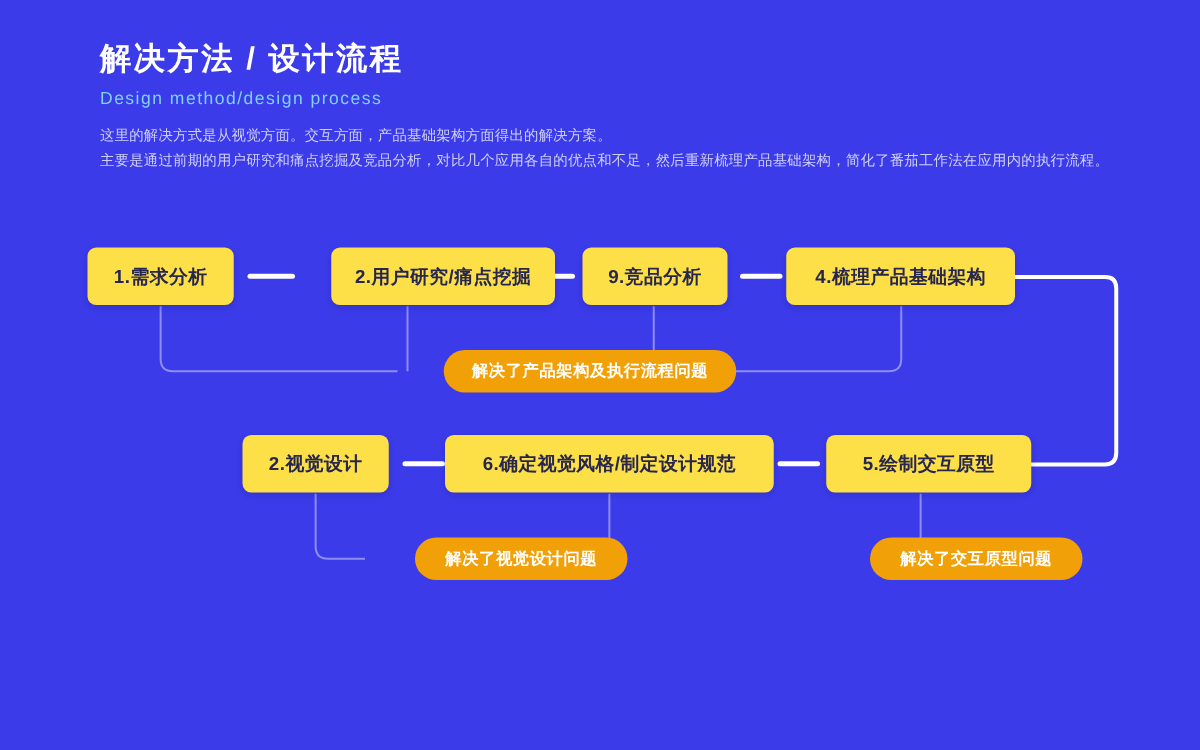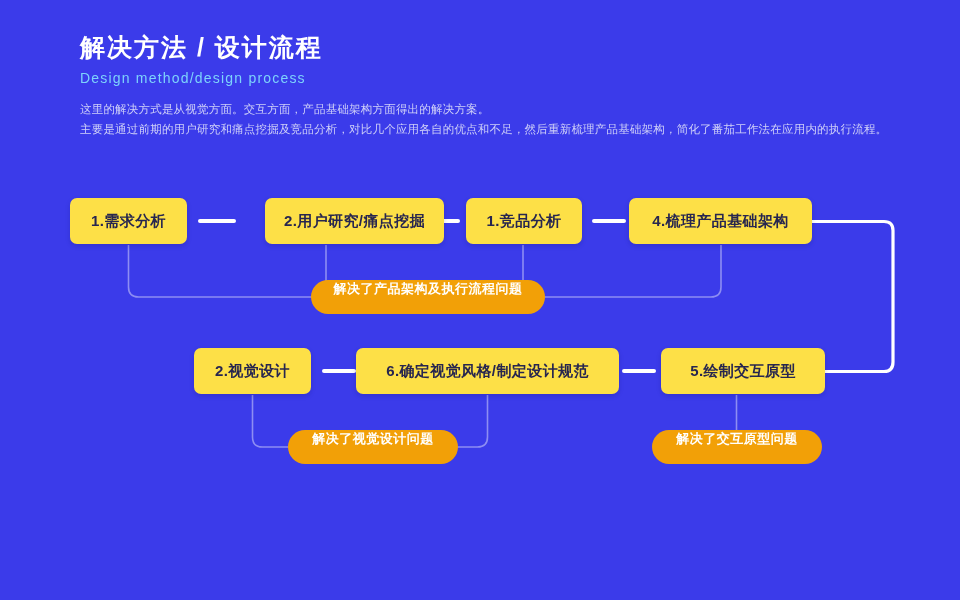--- a/index.html
+++ b/index.html
@@ -90,28 +90,29 @@
     height: 46px;
   }
 
   
   .pill {
     position: absolute;
     box-sizing: border-box;
     background: #f2a007;
     border-radius: 17px;
     display: flex;
-    align-items: flex-start;
+    align-items: center;
     justify-content: center;
     color: #ffffff;
     font-size: 13px;
     font-weight: bold;
     letter-spacing: 0.5px;
     white-space: nowrap;
     height: 34px;
+    margin-left: 44px;
   }
 
   
   .dash {
     position: absolute;
     height: 4px;
     background: #ffffff;
     border-radius: 2px;
   }
 </style>
@@ -151,21 +152,21 @@
     <div class="dash" style="left:322px; top:369px; width:34px;"></div>
     <div class="dash" style="left:622px; top:369px; width:34px;"></div>
 
     <div class="node" style="left:70px;  top:198px; width:117px;">
       <span>1.需求分析</span>
     </div>
     <div class="node" style="left:237px; top:198px; width:179px;margin-left:28px;">
       <span>2.用户研究/痛点挖掘</span>
     </div>
     <div class="node" style="left:466px; top:198px; width:116px;">
-      <span>1.竞品分析</span>
+      <span>9.竞品分析</span>
     </div>
     <div class="node" style="left:629px; top:198px; width:183px;">
       <span>4.梳理产品基础架构</span>
     </div>
 
     <div class="pill" style="left:311px; top:280px; width:234px;">
       <span>解决了产品架构及执行流程问题</span>
     </div>
 
     <div class="node" style="left:194px; top:348px; width:117px;">

